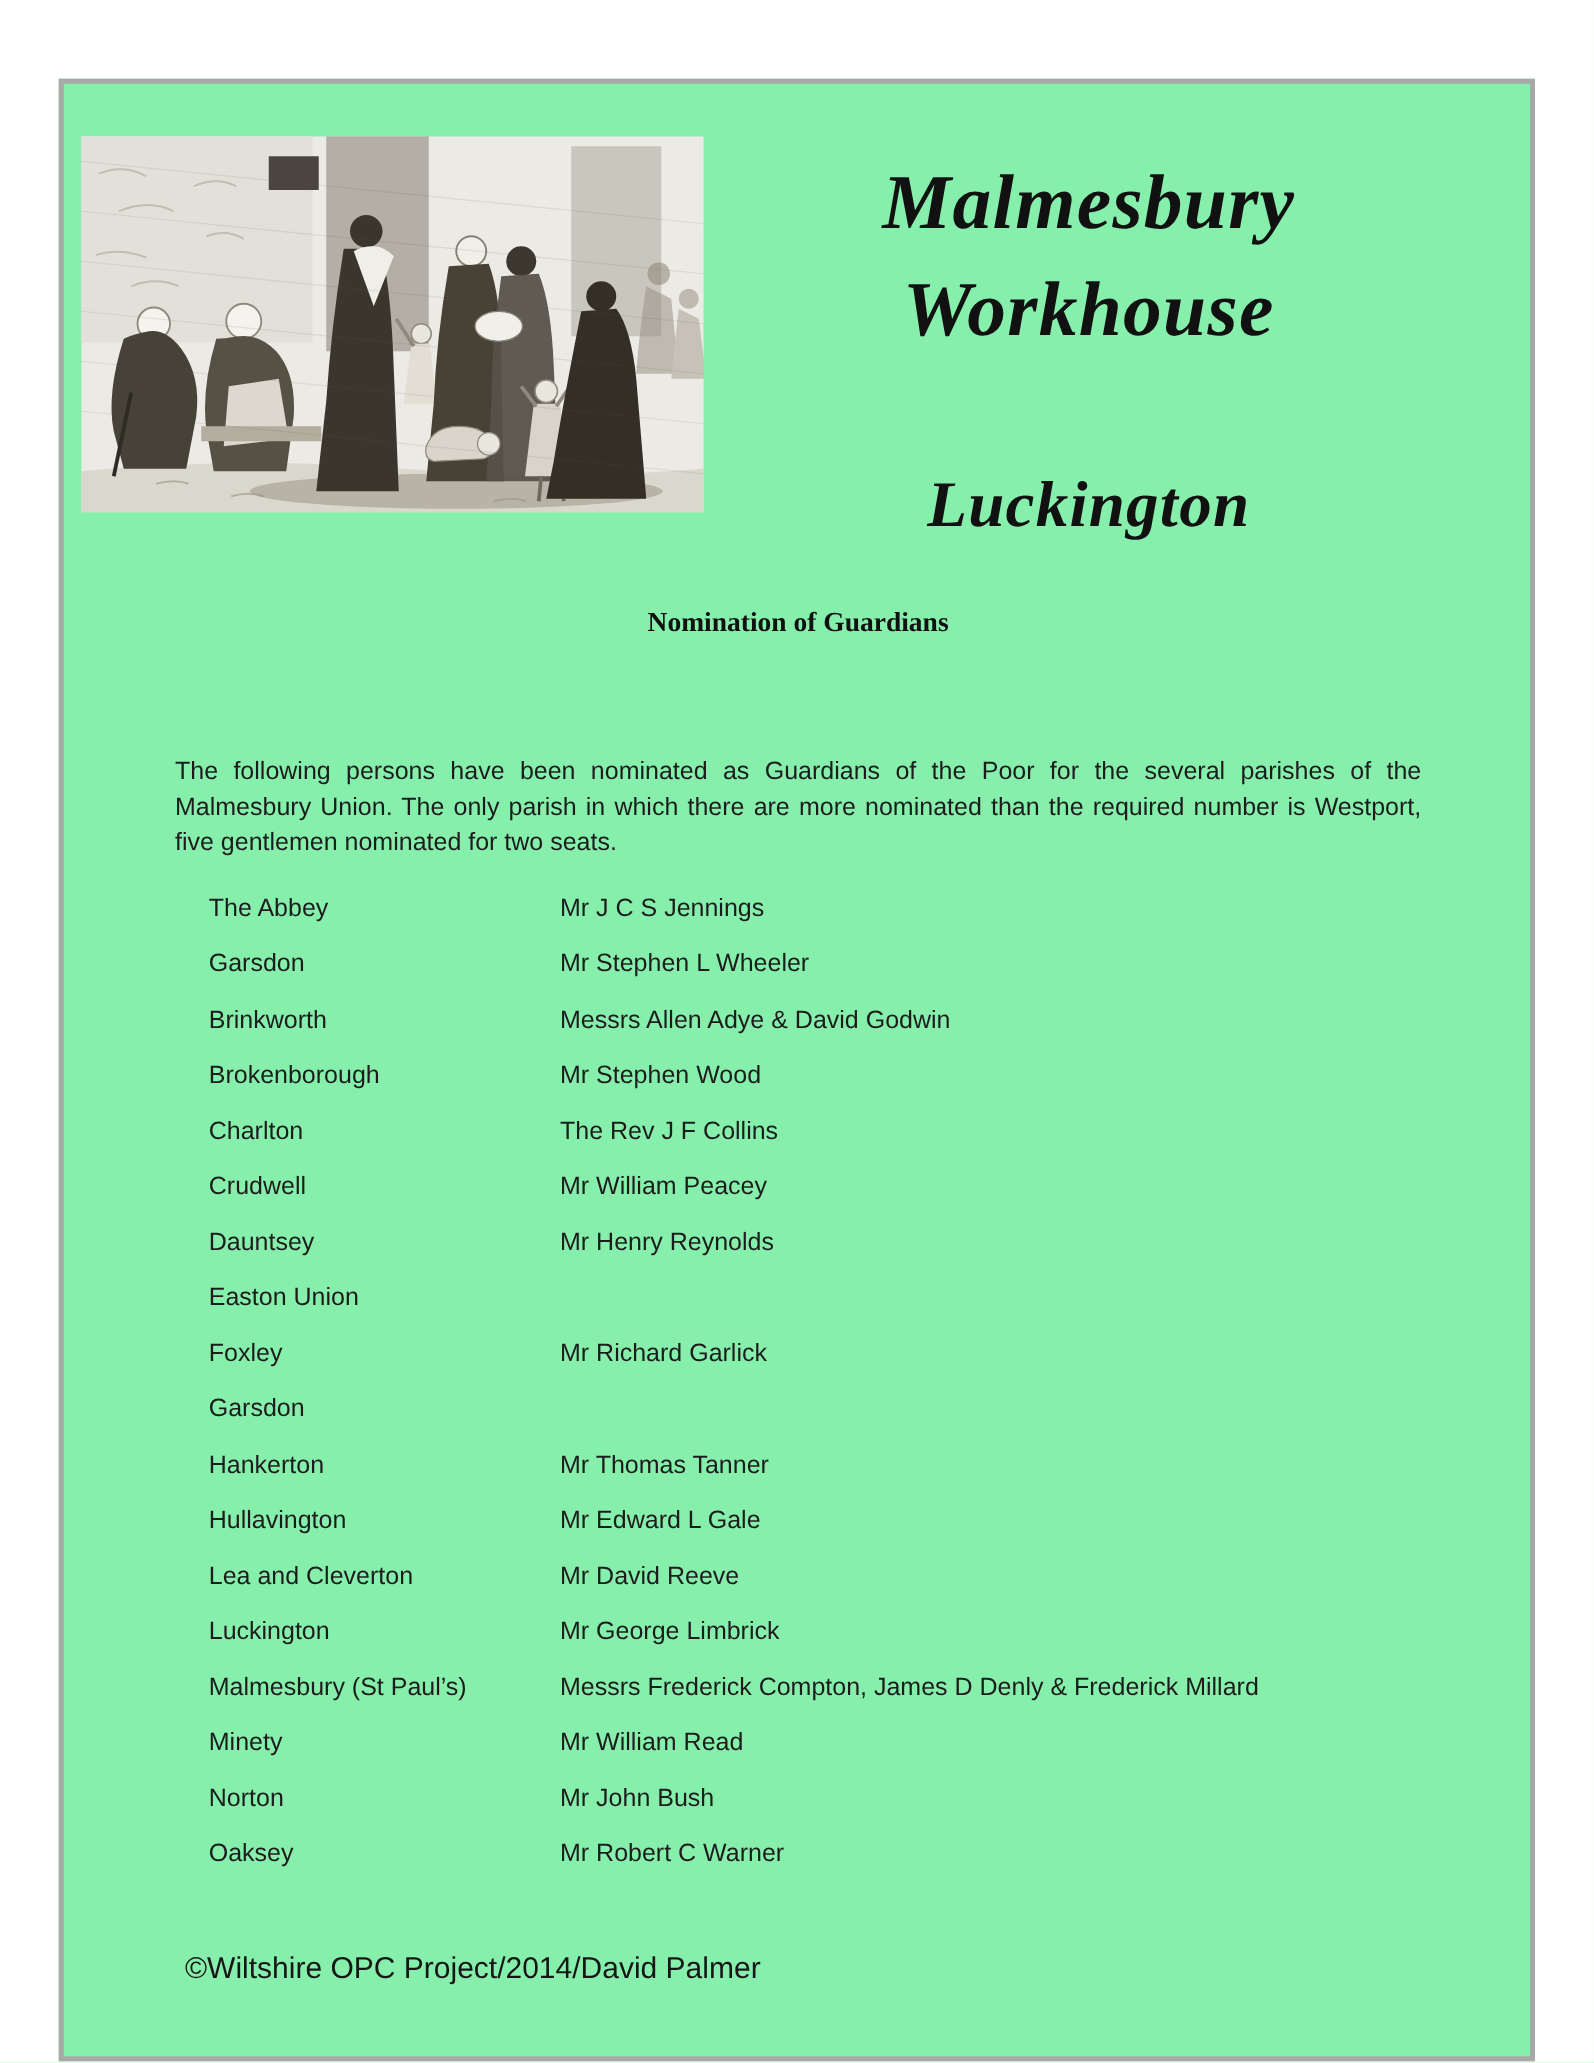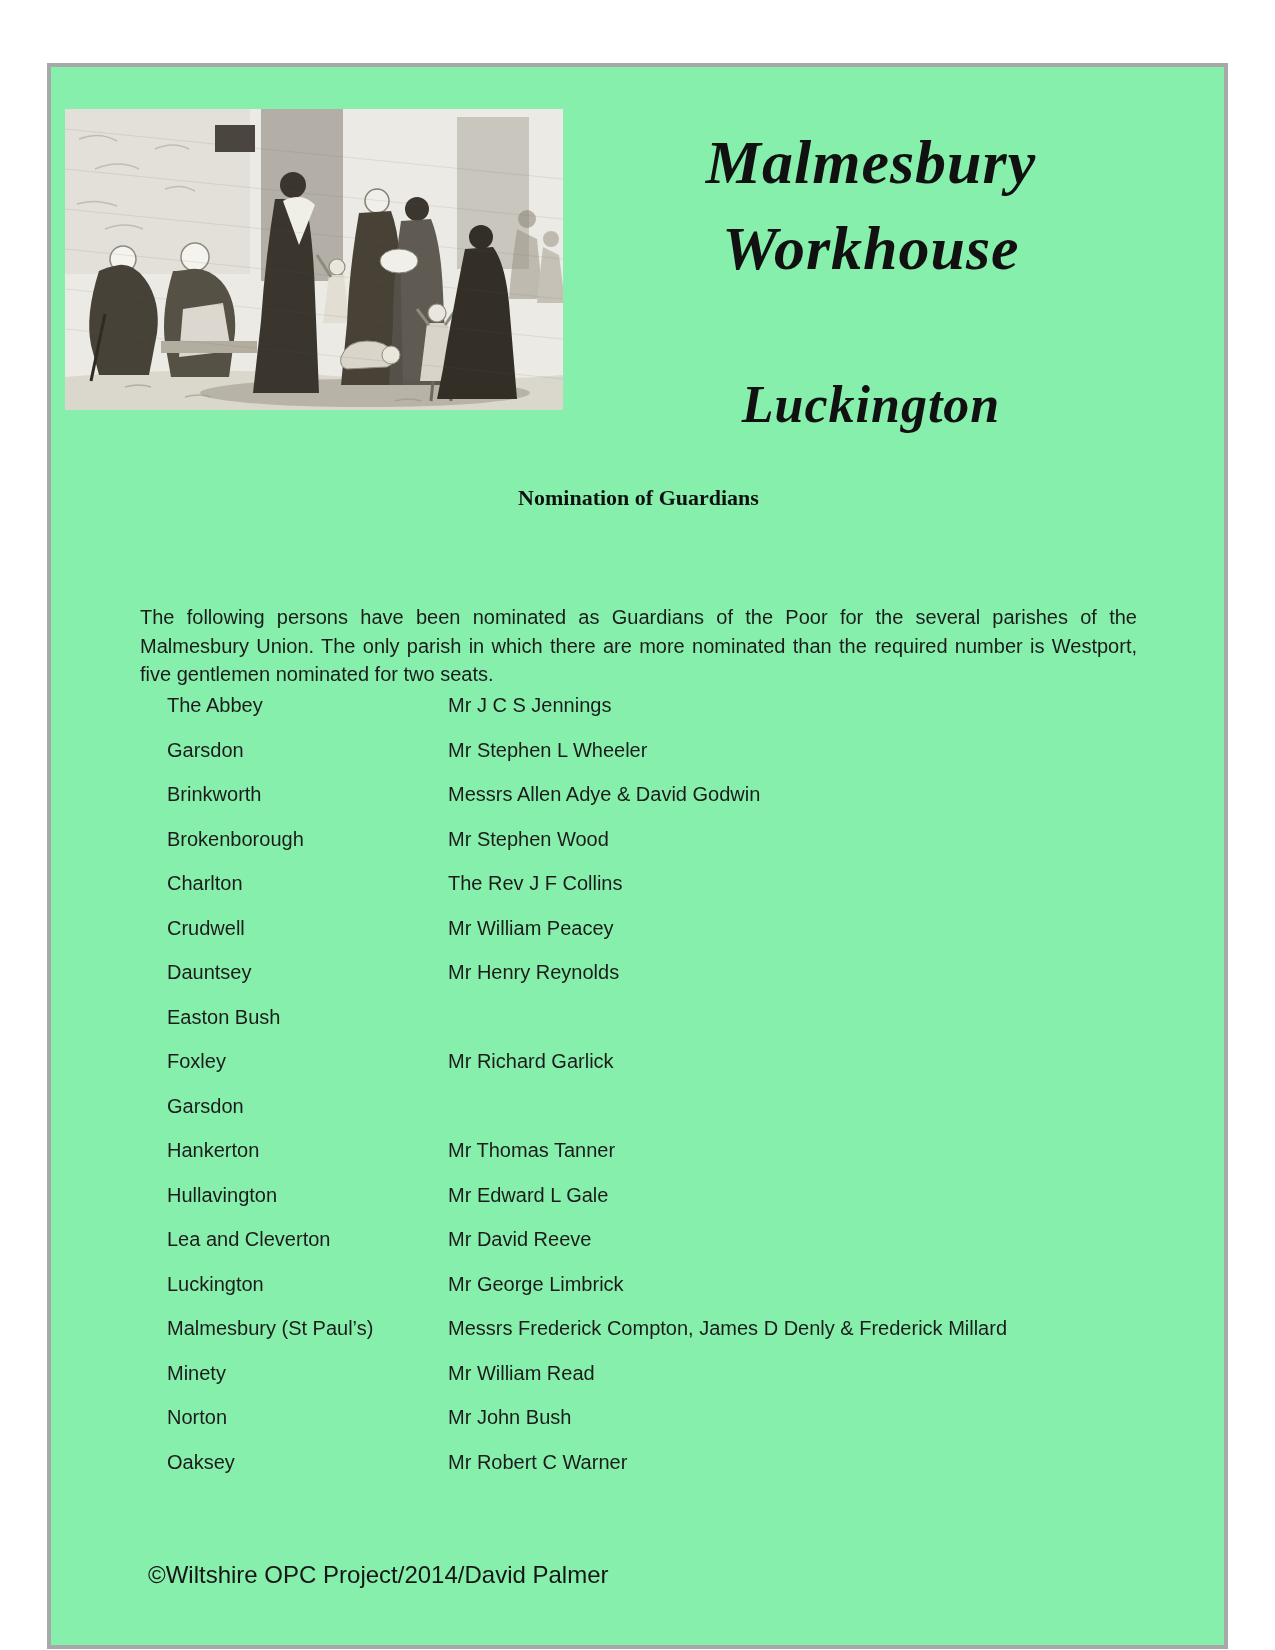--- a/index.html
+++ b/index.html
@@ -70,21 +70,21 @@
     color: #1c1c1c;
   }
   .nomination-list {
     position: absolute;
     left: 116px; top: 627px;
     width: 970px;
   }
   .nomination-row {
     display: flex;
     height: 44.5px;
-    align-items: flex-start;
+    align-items: flex-end;
     font-size: 20px;
     color: #1c1c1c;
   }
   .parish-cell  { width: 281px; flex: 0 0 281px; }
   .guardian-cell{ flex: 1 1 auto; }
   .footer-credit {
     position: absolute;
     left: 97px; top: 1494px;
     font-size: 24px;
     color: #161616;
@@ -217,21 +217,21 @@
         <span class="parish-cell">Crudwell</span>
         <span class="guardian-cell">Mr William Peacey</span>
       </div>
 
       <div class="nomination-row">
         <span class="parish-cell">Dauntsey</span>
         <span class="guardian-cell">Mr Henry Reynolds</span>
       </div>
 
       <div class="nomination-row">
-        <span class="parish-cell">Easton Bush</span>
+        <span class="parish-cell">Easton Union</span>
       </div>
 
       <div class="nomination-row">
         <span class="parish-cell">Foxley</span>
         <span class="guardian-cell">Mr Richard Garlick</span>
       </div>
 
       <div class="nomination-row">
         <span class="parish-cell">Garsdon</span>
       </div>

